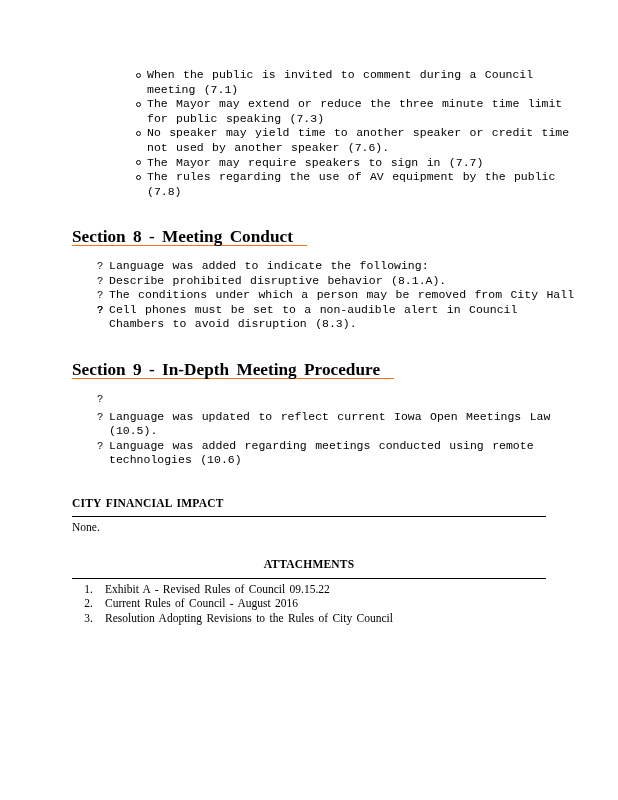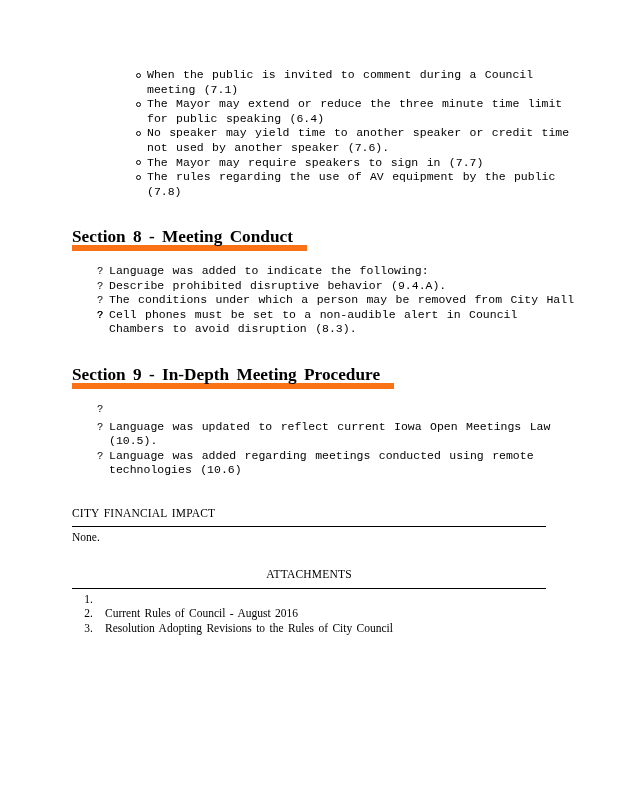--- a/index.html
+++ b/index.html
@@ -30,34 +30,34 @@
     border: 1px solid #000;
     border-radius: 50%;
     display: inline-block;
   }
   
   .section { margin-top: 31px; }
   .section-heading {
     font-weight: bold;
     word-spacing: 3px;
     display: inline-block;
-    border-bottom: 6px solid #f97316;
+    border-bottom: 1px solid #f97316;
     padding-right: 14px;
   }
   ul.qlist { margin-top: 13px; margin-left: 25px; width: 482px; }
   ul.qlist > li { position: relative; padding-left: 12px; }
   .q-marker {
     position: absolute;
     left: 0; top: 0;
     font-size: 10.5px;
   }
   
   .ruled-block { margin-top: 26px; }
   .ruled-heading {
-    font-weight: normal;
+    font-weight: bold;
     font-size: 11.5px;
     letter-spacing: 0.2px;
     width: 474px;
     border-bottom: 1.2px solid #000;
     padding-bottom: 6px;
   }
   .ruled-body { margin-top: 3px; }
   ol.attach-list { list-style: none; margin-top: 3px; }
   ol.attach-list > li { display: flex; }
   .attach-num { display: inline-block; width: 33px; flex: 0 0 33px; }
@@ -68,21 +68,21 @@
 
 <div class="page">
 
   <ul class="blist intro-list">
     <li>
       <span class="circle-marker"></span>
       <span>When the public is invited to comment during a Council meeting (7.1)</span>
     </li>
     <li>
       <span class="circle-marker"></span>
-      <span>The Mayor may extend or reduce the three minute time limit for public speaking (6.4)</span>
+      <span>The Mayor may extend or reduce the three minute time limit for public speaking (7.3)</span>
     </li>
     <li>
       <span class="circle-marker"></span>
       <span>No speaker may yield time to another speaker or credit time not used by another speaker (7.6).</span>
     </li>
     <li>
       <span class="circle-marker"></span>
       <span>The Mayor may require speakers to sign in (7.7)</span>
     </li>
     <li>
@@ -93,21 +93,21 @@
 
   <div class="section">
     <h2 class="section-heading">Section 8 - Meeting Conduct</h2>
     <ul class="blist qlist">
       <li>
         <span class="q-marker">?</span>
         <span>Language was added to indicate the following:</span>
       </li>
       <li>
         <span class="q-marker">?</span>
-        <span>Describe prohibited disruptive behavior (9.4.A).</span>
+        <span>Describe prohibited disruptive behavior (8.1.A).</span>
       </li>
       <li>
         <span class="q-marker">?</span>
         <span>The conditions under which a person may be removed from City Hall</span>
       </li>
       <li>
         <span class="q-marker">?</span>
       </li>
       <li>
         <span class="q-marker">?</span>
@@ -141,20 +141,21 @@
   <div class="ruled-block" style="margin-top: 28px;">
     <h1 class="ruled-heading">CITY FINANCIAL IMPACT</h1>
     <p class="ruled-body">None.</p>
   </div>
 
   <div class="ruled-block attachments-block">
     <h1 class="ruled-heading">ATTACHMENTS</h1>
     <ol class="attach-list">
       <li>
         <span class="attach-num">1.</span>
+        <span>Exhibit A - Revised Rules of Council 09.15.22</span>
       </li>
       <li>
         <span class="attach-num">2.</span>
         <span>Current Rules of Council - August 2016</span>
       </li>
       <li>
         <span class="attach-num">3.</span>
         <span>Resolution Adopting Revisions to the Rules of City Council</span>
       </li>
     </ol>

